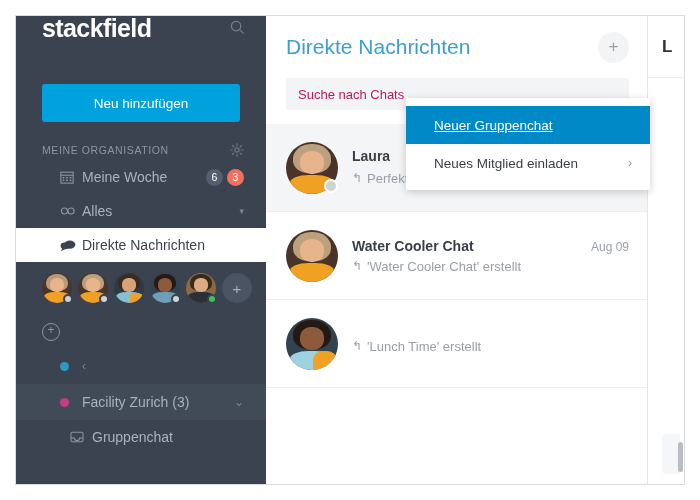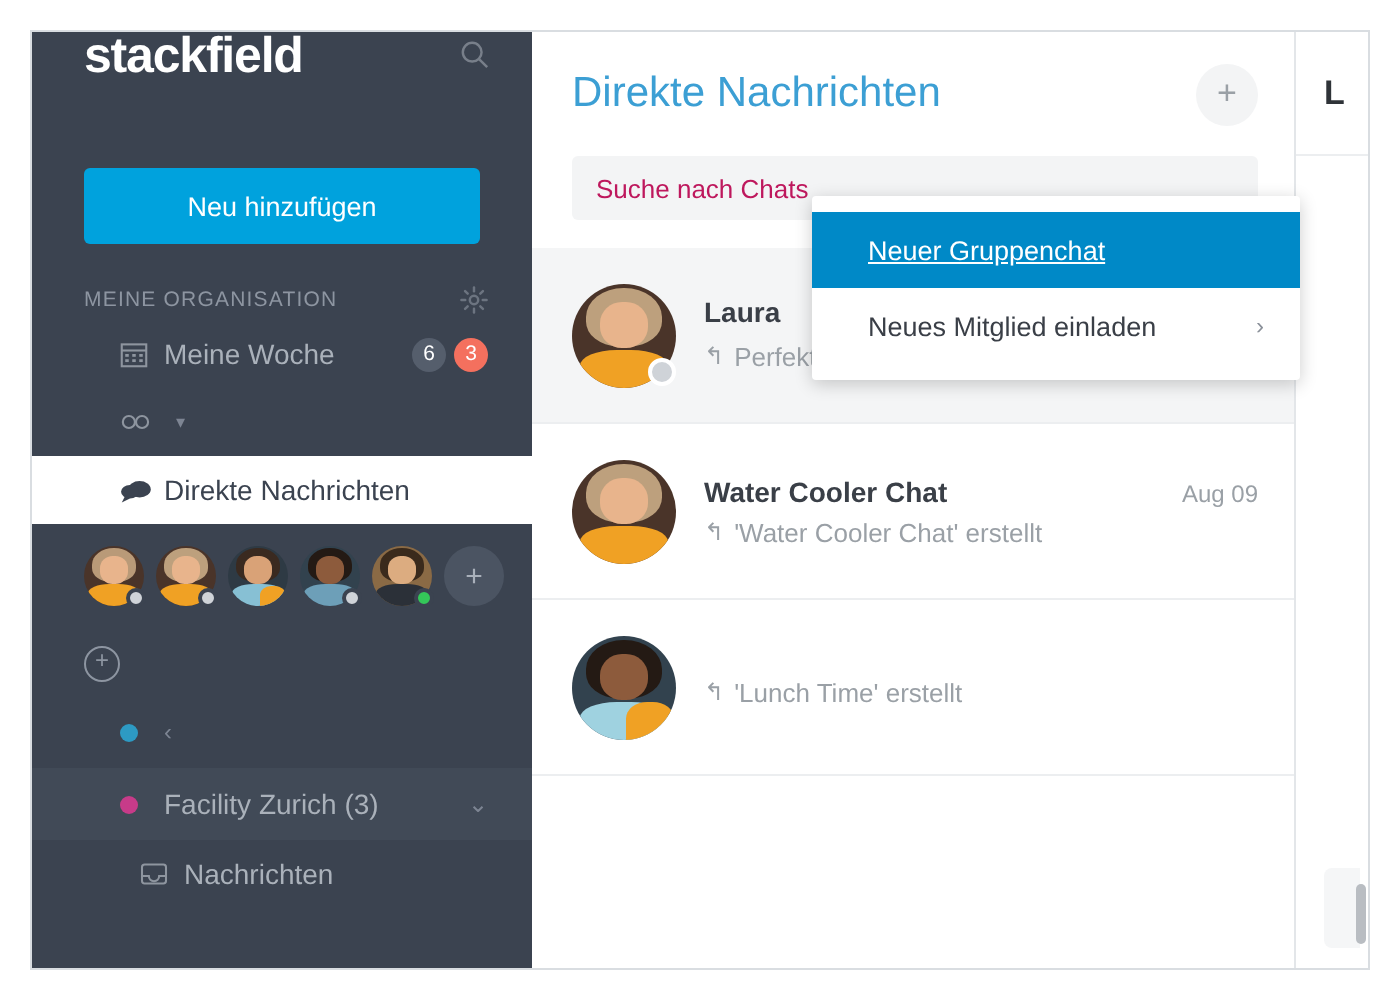--- a/index.html
+++ b/index.html
@@ -530,20 +530,21 @@
       <span class="badge red">3</span>
     </div>
 
     <div class="sb-row">
       <span class="sb-ico">
         <svg width="16" height="10" viewBox="0 0 18 10">
           <circle cx="5" cy="5" r="3.4" fill="none" stroke="#aab1ba" stroke-width="1.2"></circle>
           <circle cx="12.4" cy="5" r="3.4" fill="none" stroke="#aab1ba" stroke-width="1.2"></circle>
         </svg>
       </span>
+      <span class="sb-label">Alles</span>
       <span class="caret-sm">▾</span>
     </div>
 
     <div class="sb-row active">
       <span class="sb-ico">
         <svg width="16" height="13" viewBox="0 0 18 14">
           <ellipse cx="11" cy="6" rx="6.3" ry="4.6" fill="#3b4350"></ellipse>
           <ellipse cx="5.6" cy="7.4" rx="5" ry="3.8" fill="#3b4350"></ellipse>
           <path d="M3 9.5 L1 13.4 L5.6 11.2 Z" fill="#3b4350"></path>
         </svg>
@@ -625,21 +626,21 @@
       <span class="chev">⌄</span>
     </div>
 
     <div class="sb-row sub">
       <span class="sb-ico">
         <svg width="14" height="12" viewBox="0 0 16 14">
           <rect x="1" y="1.5" width="14" height="11" rx="1.6" fill="none" stroke="#aab1ba" stroke-width="1.2"></rect>
           <path d="M1 8.2 H5 a3 3 0 0 0 6 0 H15" fill="none" stroke="#aab1ba" stroke-width="1.2"></path>
         </svg>
       </span>
-      <span class="sb-label">Nachrichten</span>
+      <span class="sb-label">Gruppenchat</span>
     </div>
   </div>
 
   <div id="main">
 
     <div class="main-head">
       <div class="main-title">Direkte Nachrichten</div>
       <div class="round-plus">+</div>
     </div>
 

